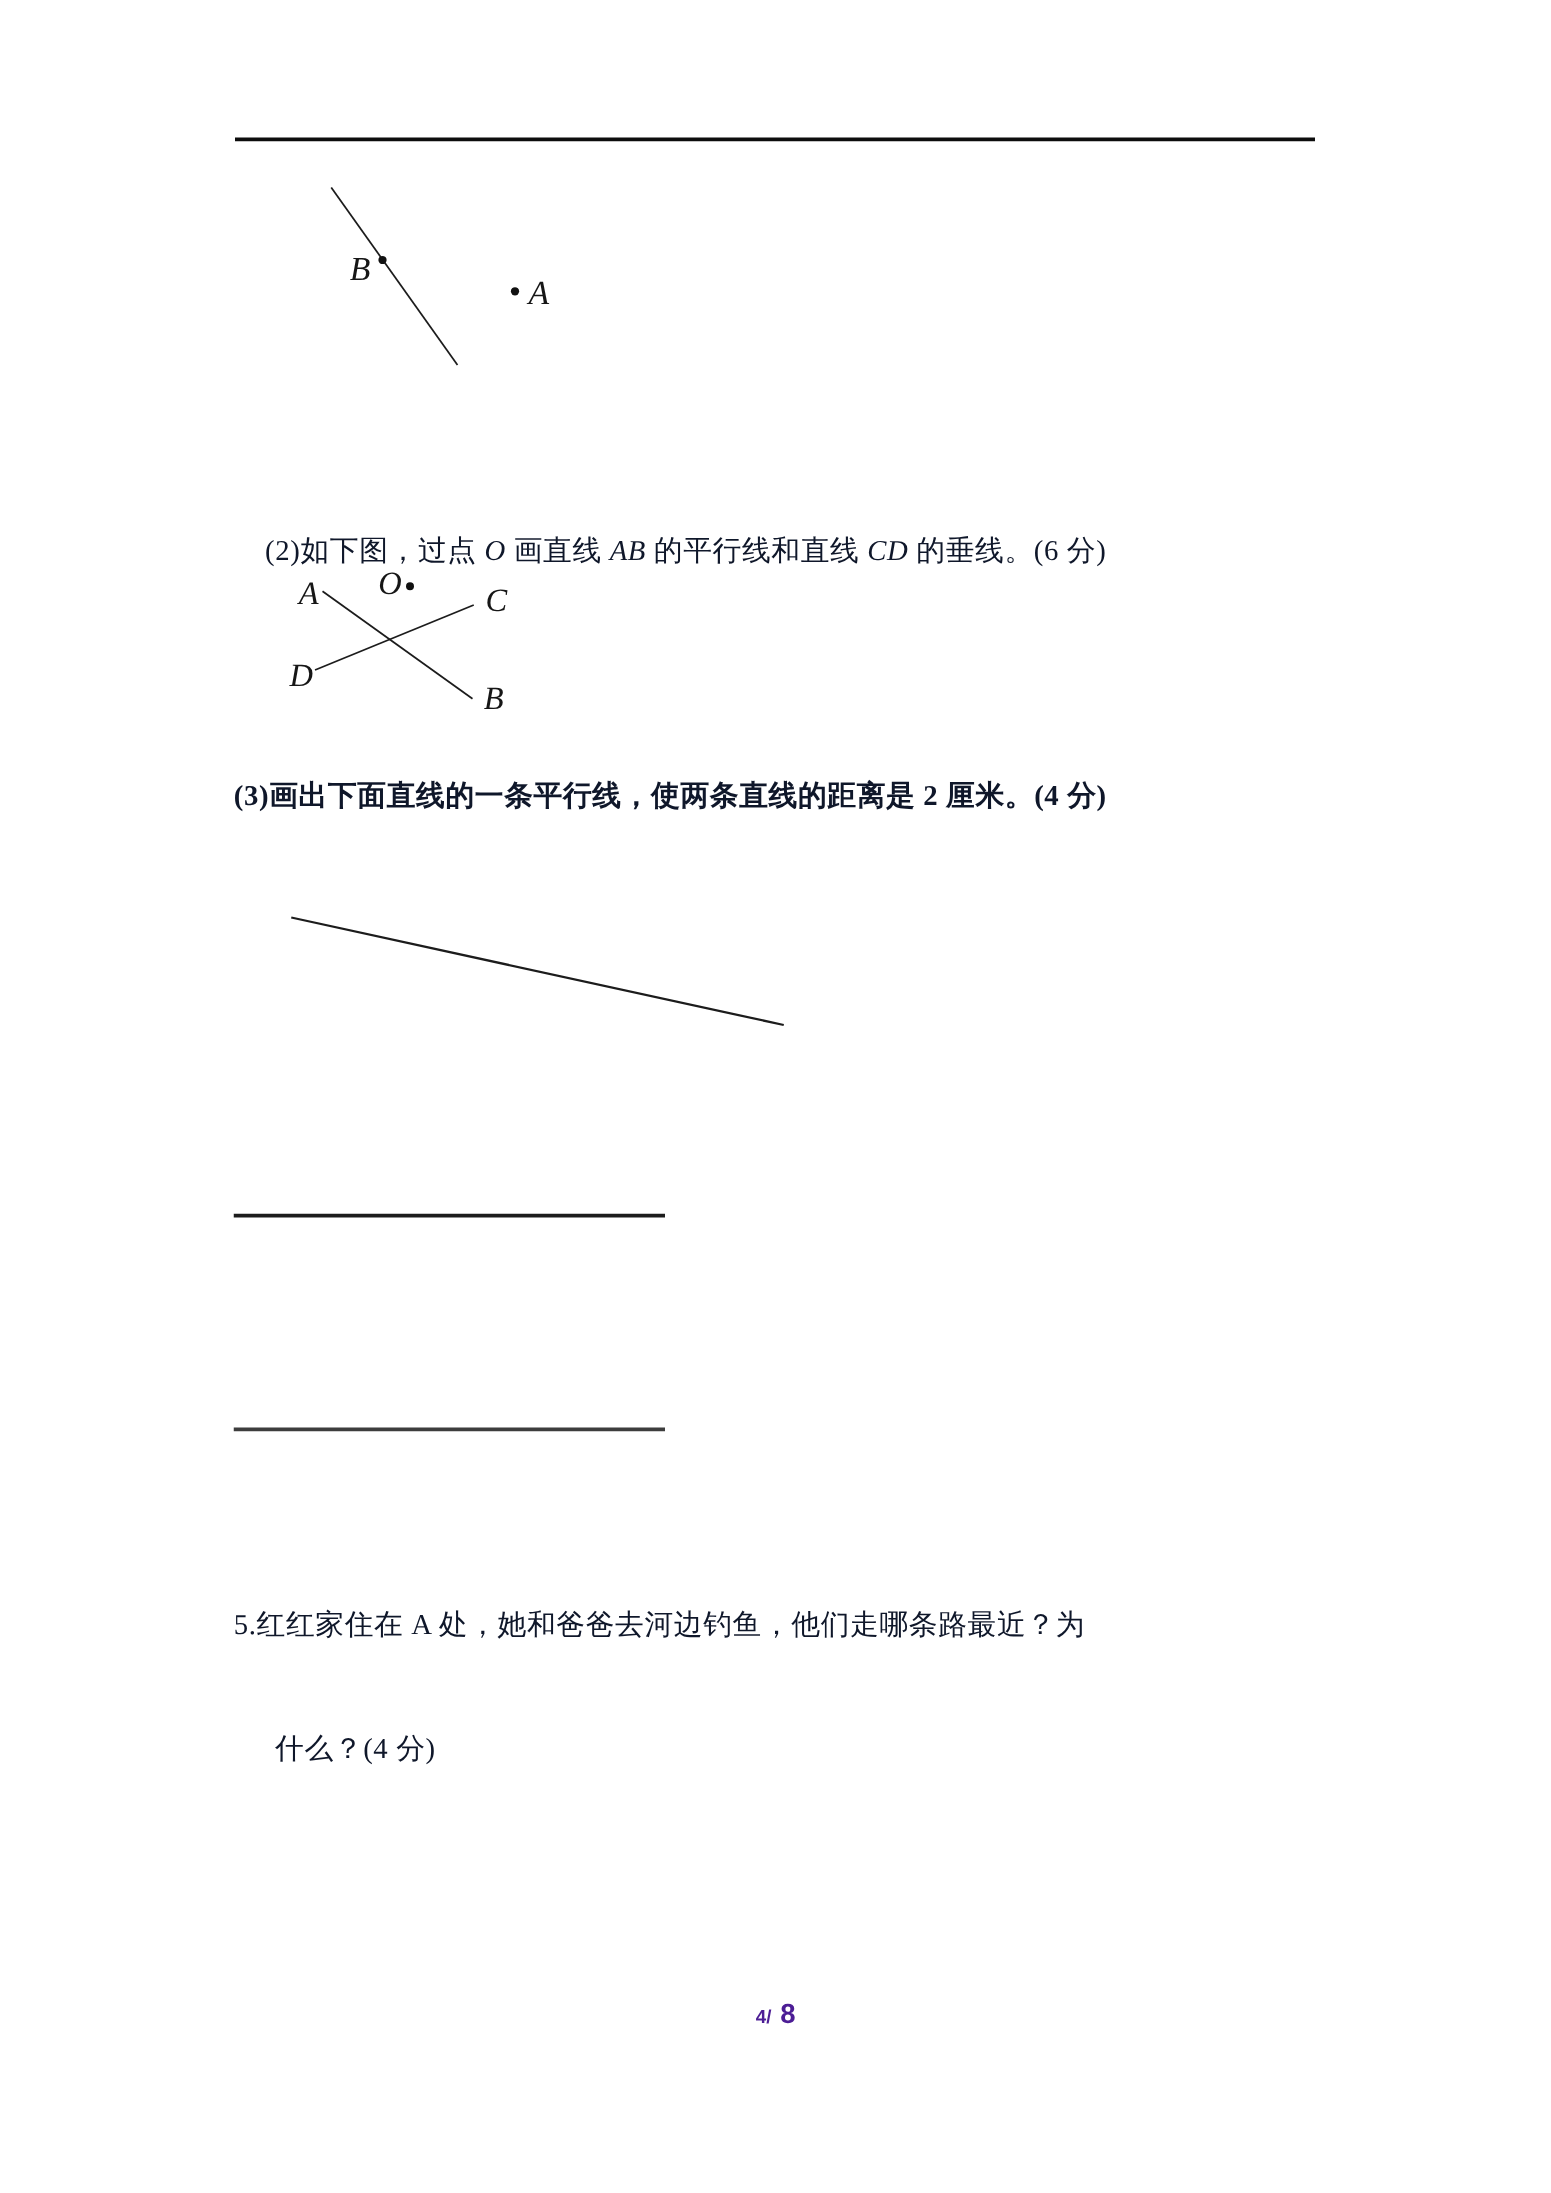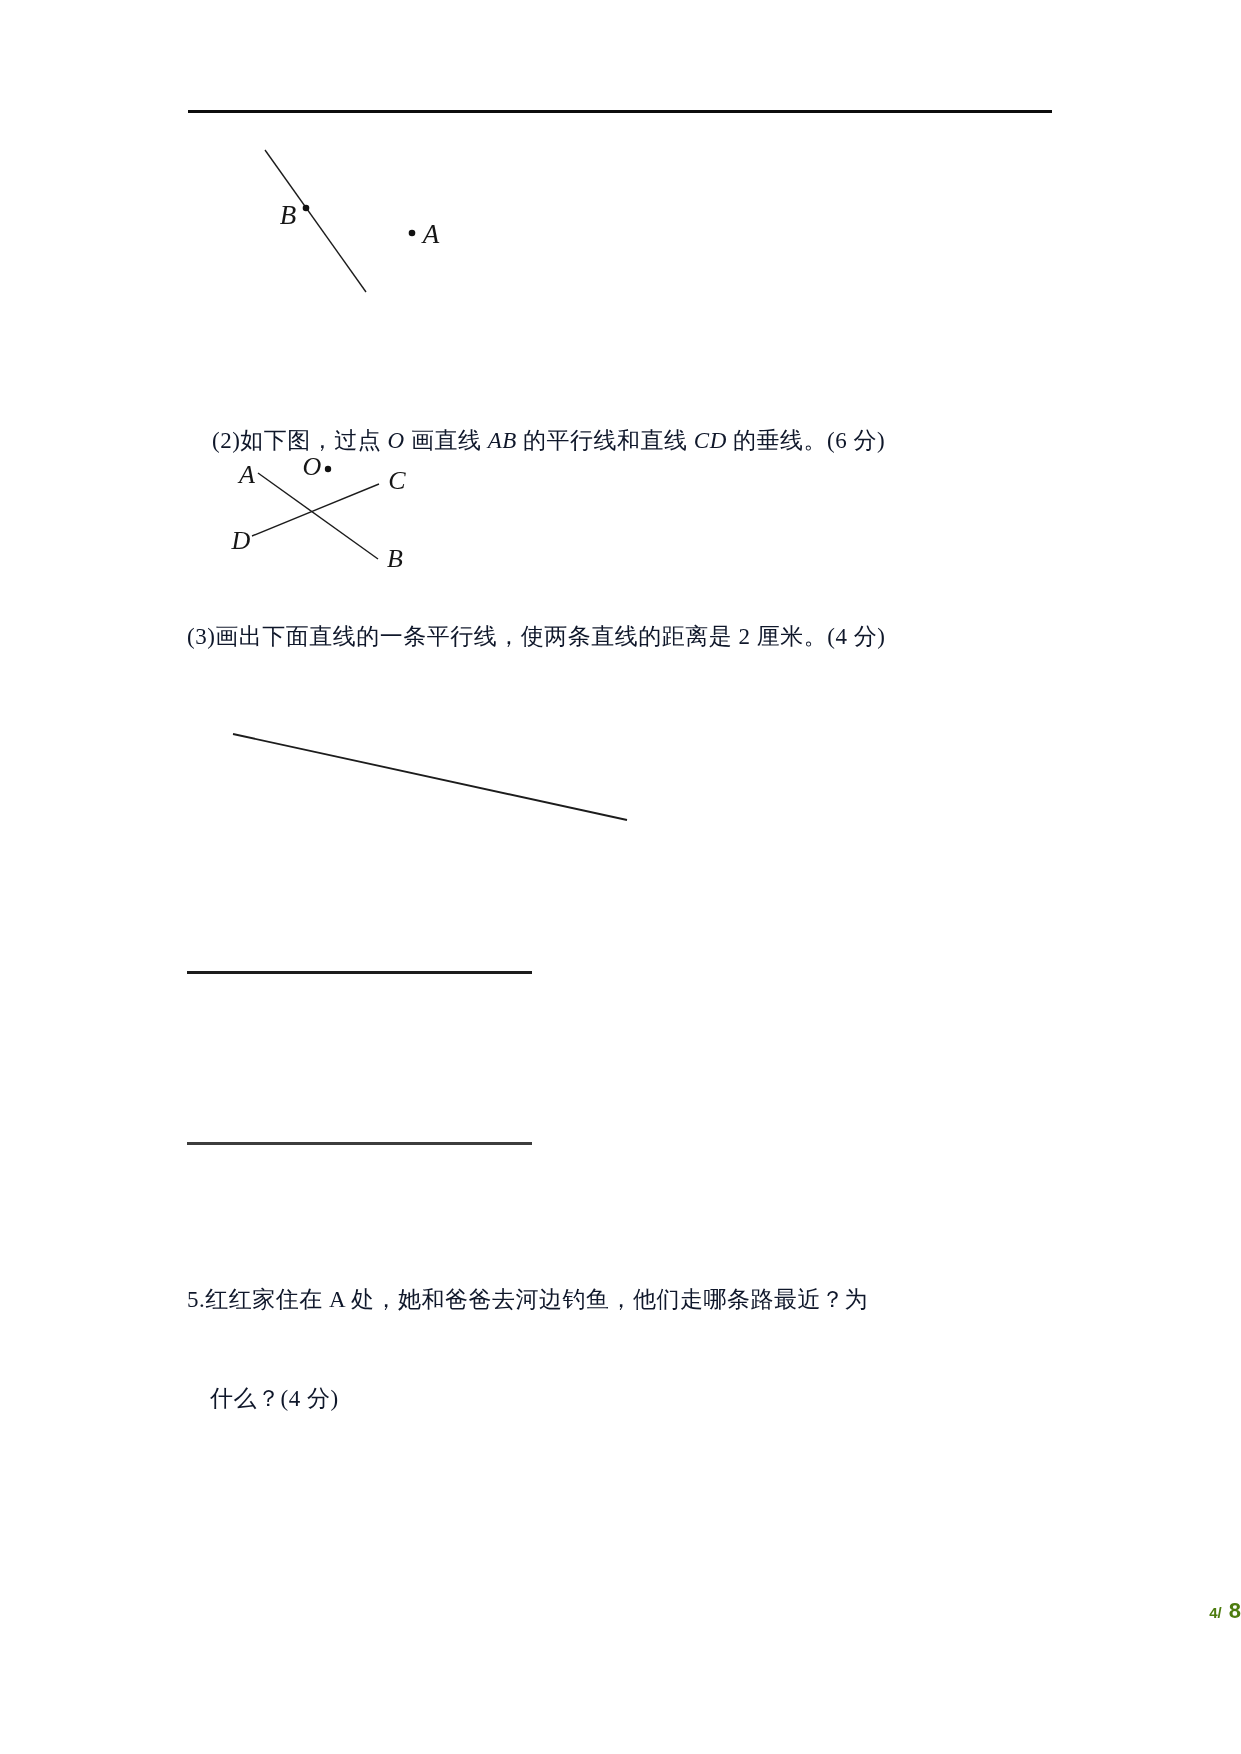--- a/index.html
+++ b/index.html
@@ -39,23 +39,23 @@
   .answer-line.l2 { top: 1142px; background: #3d3d3d; }
 
   .section-heading {
     position: absolute; left: 190px; top: 1200px;
     font-size: 29px; line-height: 33px; white-space: pre;
     color: #141414; letter-spacing: 0.5px;
   }
 
   .footer {
     position: absolute; left: 0; top: 1598px; width: 1241px;
-    text-align: right;
+    text-align: center;
     font-family: "Liberation Sans", "DejaVu Sans", sans-serif;
-    color: #4d7c0f;
+    color: #4c1d95;
   }
   .footer .pg-small { font-size: 15px; font-weight: 700; vertical-align: baseline; }
   .footer .pg-big { font-size: 22px; font-weight: 700; margin-left: 7px; vertical-align: baseline; }
 </style>
 </head>
 <body>
 
 <div class="page">
 
   <div class="rule-top"></div>
@@ -76,31 +76,31 @@
     <line x1="58" y1="33" x2="178" y2="119" stroke="#1c1c1c" stroke-width="1.4"></line>
     <line x1="52" y1="96" x2="179" y2="44" stroke="#1c1c1c" stroke-width="1.4"></line>
     <text x="47" y="43" font-size="26" text-anchor="middle">A</text>
     <text x="112" y="35" font-size="26" text-anchor="middle">O</text>
     <circle cx="128" cy="29" r="3.2" fill="#111"></circle>
     <text x="197" y="49" font-size="26" text-anchor="middle">C</text>
     <text x="41" y="109" font-size="26" text-anchor="middle">D</text>
     <text x="195" y="127" font-size="26" text-anchor="middle">B</text>
   </svg>
 
-  <div class="qline" style="left:187px; top:621px;">(3)画出下面直线的一条平行线，使两条直线的距离是 2 厘米。(4 分)</div>
+  <div class="qline" style="left:187px; top:621px;font-weight:bold;">(3)画出下面直线的一条平行线，使两条直线的距离是 2 厘米。(4 分)</div>
 
   <svg class="fig" style="left:215px; top:725px;" width="430" height="105" viewBox="0 0 430 105">
     <line x1="18" y1="9" x2="412" y2="95" stroke="#1c1c1c" stroke-width="1.8"></line>
   </svg>
 
 
   <div class="answer-line l1"></div>
   <div class="answer-line l2"></div>
 
 
   <div class="qline" style="left:187px; top:1284px;">5.红红家住在 A 处，她和爸爸去河边钓鱼，他们走哪条路最近？为</div>
-  <div class="qline" style="left:210px; top:1383px;">什么？(4 分)</div>
+  <div class="qline" style="left:220px; top:1383px;">什么？(4 分)</div>
 
   <div class="footer">
     <span class="pg-small">4/</span><span class="pg-big">8</span>
   </div>
 
 </div>
 
 </body></html>

